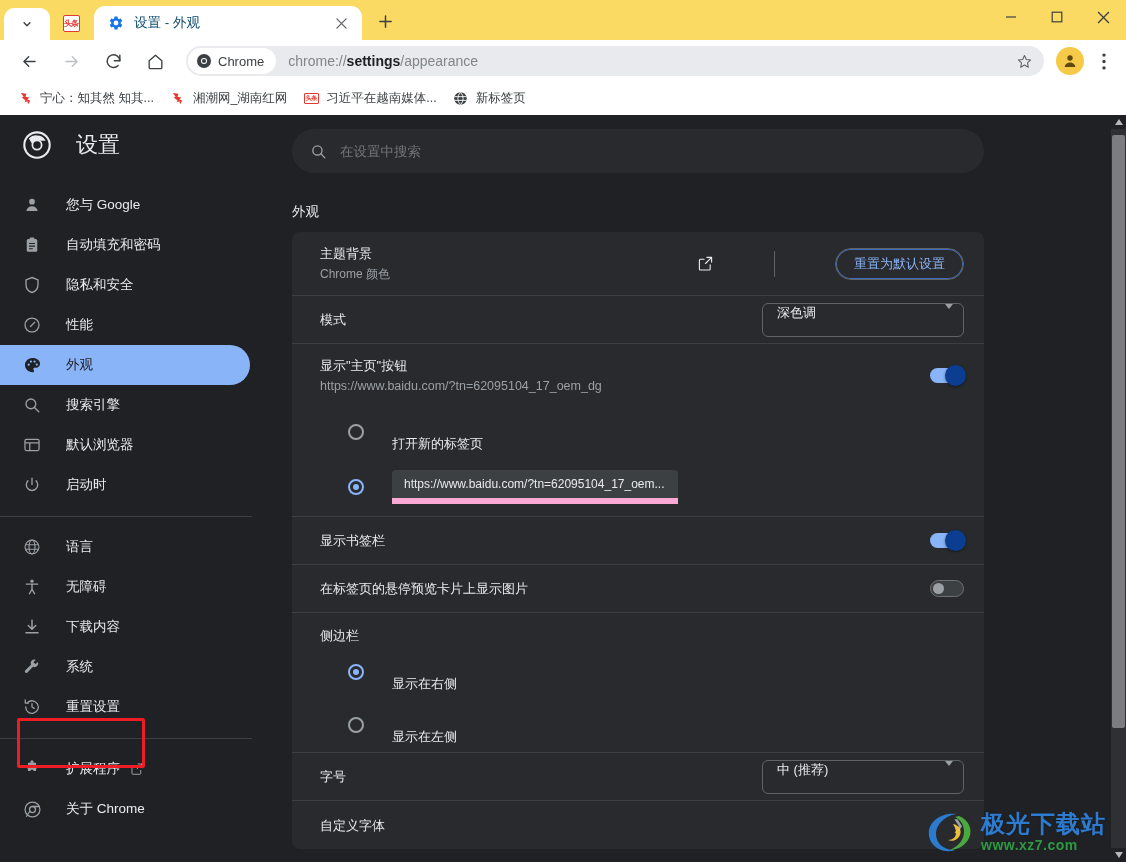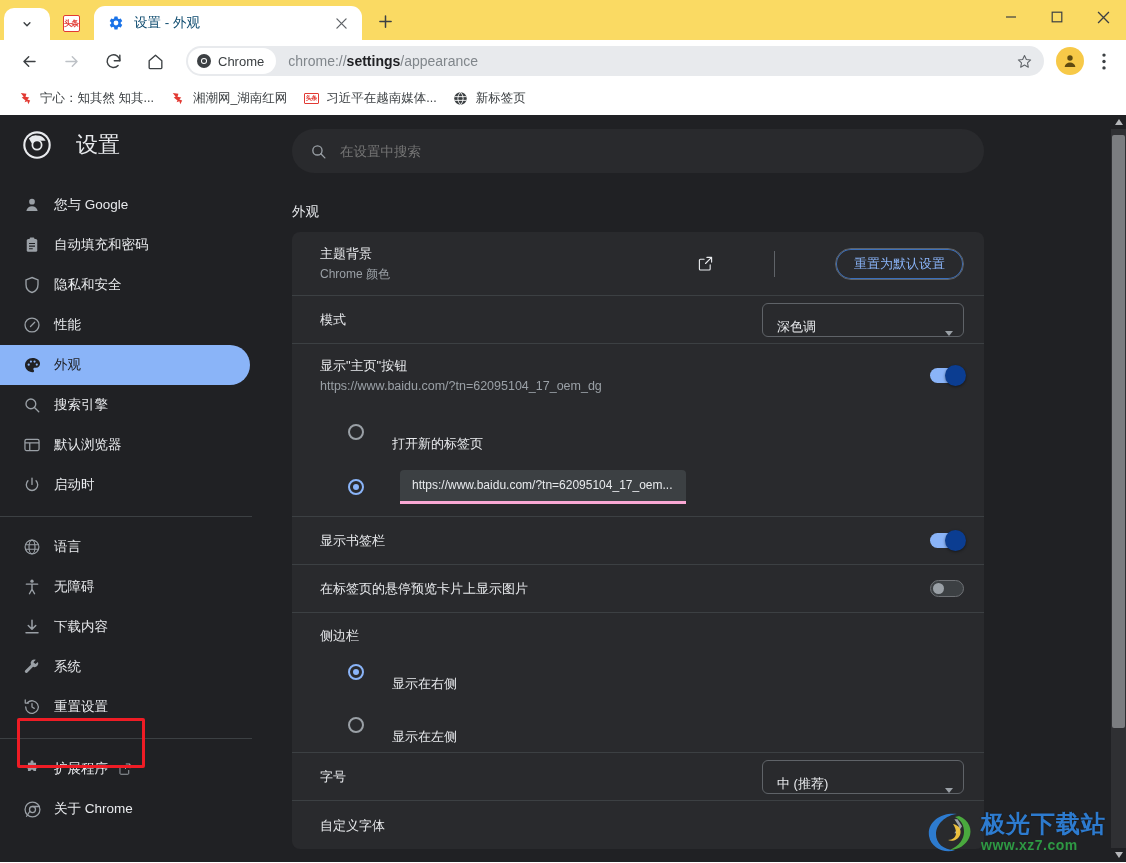--- a/index.html
+++ b/index.html
@@ -209,21 +209,21 @@
     background: #8ab4f8;
   }
   .nav-item .nav-ico {
     width: 20px; height: 20px; flex: 0 0 20px;
     display: flex; align-items: center; justify-content: center;
     color: #9aa0a6;
   }
   .nav-item.selected .nav-ico { color: #202124; }
   .nav-item .nav-label {
     font-size: 13.5px; color: #e8eaed;
-    margin-left: 12px; font-weight: 500;
+    margin-left: 24px; font-weight: 500;
     white-space: nowrap;
   }
   .nav-item.selected .nav-label { color: #202124; }
   .nav-ext-ico { margin-left: 10px; color:#9aa0a6; display:flex; }
   .nav-sep {
     height: 1px; background: #3c4043;
     margin: 11px 0 10px 0;
     width: 252px;
   }
   .highlight-box {
@@ -303,21 +303,21 @@
     font-size: 13px;
     background: transparent;
     font-family: "Liberation Sans", sans-serif;
     box-shadow: 0 0 0 1px #3b6fbb inset;
   }
   .select {
     width: 202px; height: 34px;
     background: transparent;
     border: 1px solid #5f6368;
     border-radius: 6px;
-    display: flex; align-items: flex-end;
+    display: flex; align-items: flex-start;
     padding: 0 10px 0 14px;
     color: #e8eaed;
     font-size: 13px;
   }
   .select .sel-val { flex: 1; }
   .select .caret {
     width: 0; height: 0;
     border-left: 4px solid transparent;
     border-right: 4px solid transparent;
     border-top: 5px solid #9aa0a6;
@@ -354,25 +354,25 @@
   }
   .radio.checked { border-color: #8ab4f8; }
   .radio.checked::after {
     content: "";
     position: absolute; left: 3px; top: 3px;
     width: 6px; height: 6px; border-radius: 50%;
     background: #8ab4f8;
   }
   .radio-label { font-size: 13px; color: #e8eaed; margin-left: 28px; margin-top: 24px; }
   .url-field {
-    margin-left: 36px;
+    margin-left: 28px;
     width: 286px; height: 34px;
     background: #3c4043;
     border-radius: 4px 4px 0 0;
-    border-bottom: 3px solid #f9a8d4;
+    border-bottom: 6px solid #f9a8d4;
     display: flex; align-items: center;
     padding: 0 12px;
   }
   .url-field input {
     width: 100%;
     background: transparent; border: none; outline: none;
     color: #e8eaed; font-size: 12px;
     font-family: "Liberation Sans", sans-serif;
     text-overflow: ellipsis;
   }

